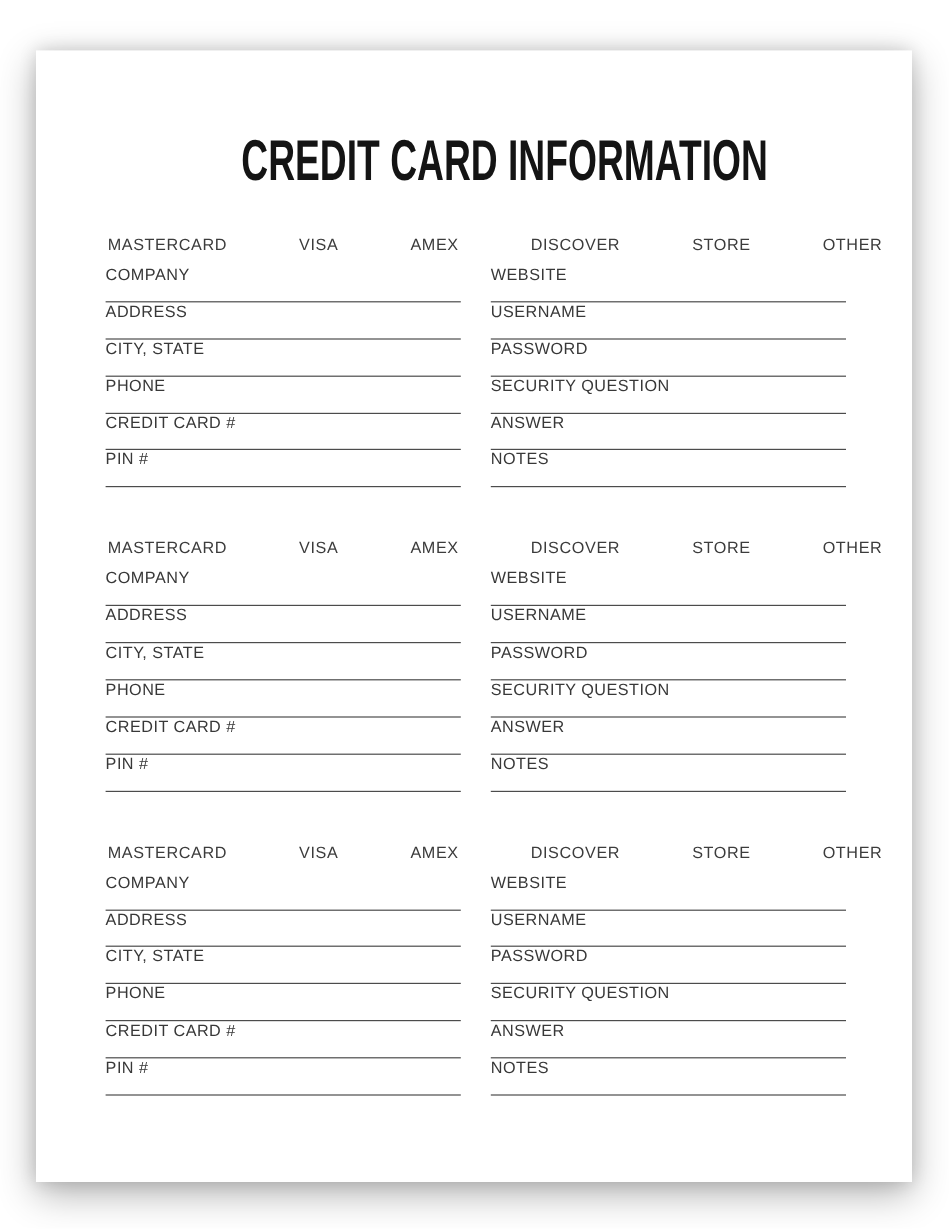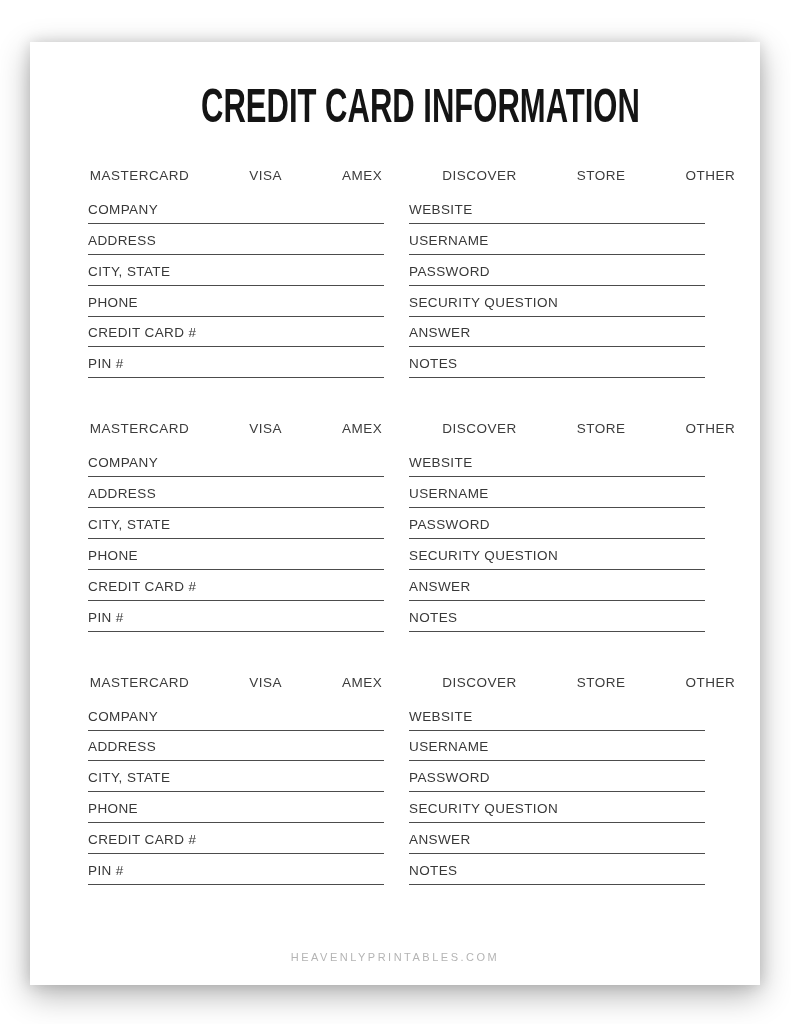--- a/index.html
+++ b/index.html
@@ -20,21 +20,21 @@
     top: 42px;
     width: 730px;
     height: 943px;
     background: #ffffff;
     box-shadow: 0 10px 30px rgba(0,0,0,0.30), 0 0 14px rgba(0,0,0,0.14);
   }
   .content {
     padding: 0 55px 0 58px;
   }
   h1.title {
-    margin: 42px 0 0 0;
+    margin: 70px 0 0 0;
     padding: 0;
     text-align: center;
     line-height: 44px;
     height: 44px;
     white-space: nowrap;
   }
   .title-text {
     display: inline-block;
     font-size: 47px;
     font-weight: 700;
@@ -68,21 +68,20 @@
   .cols {
     display: flex;
     gap: 25px;
   }
   .col {
     width: 296px;
   }
   .field-row {
     height: 30.9px;
     display: flex;
-    align-items: flex-end;
     border-bottom: 1.6px solid #4c4c4c;
     box-sizing: border-box;
   }
   .field-label {
     font-size: 13.5px;
     letter-spacing: 0.4px;
     color: #383838;
     padding-bottom: 6px;
     white-space: nowrap;
   }
@@ -257,14 +256,13 @@
                 <span class="field-label">ANSWER</span>
               </div>
               <div class="field-row">
                 <span class="field-label">NOTES</span>
               </div>
             </div>
     </div>
   </section>
 </div>
   </div>
-  <div class="footer">HEAVENLYPRINTABLES.COM</div>
 </main>
 
 </body></html>

